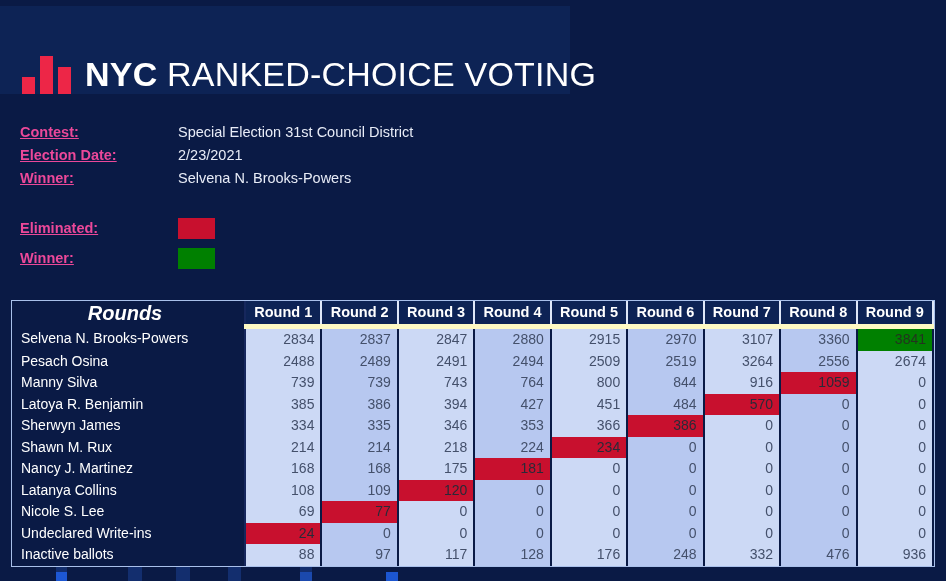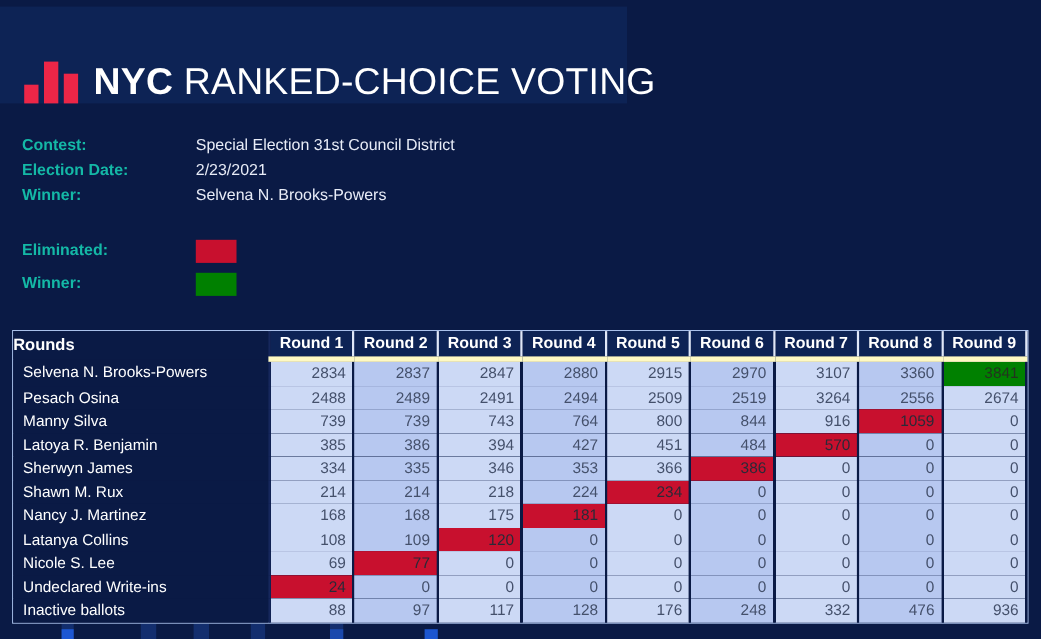--- a/index.html
+++ b/index.html
@@ -91,21 +91,22 @@
     font-size: 14.5px;
   }
   #meta .row {
     display: flex;
     align-items: center;
     height: 23px;
   }
   #meta .lbl {
     width: 158px;
     font-weight: bold;
-    color: #14b8a6;
+    color: #ec4899;
+    text-decoration: underline;
   }
   #meta .val {
     color: #e8ecf7;
     font-weight: normal;
   }
   #meta .spacer { height: 24px; }
   #meta .swatch {
     width: 37px;
     height: 21px;
     display: block;
@@ -140,24 +141,25 @@
   table#results th.namecell,
   table#results td.namecell {
     background: #0a1a45;
     color: #ffffff;
     text-align: left;
     width: 217px;
     padding-left: 9px;
     border-right: 2px solid #16275c;
   }
   table#results th.namecell {
-    text-align: left;
+    text-align: center;
     font-weight: bold;
-    font-size: 15px;
+    font-size: 20px;
     padding-left: 0;
+    font-style: italic;
   }
   
   table#results th.rh {
     background: #0d2355;
     color: #ffffff;
     font-weight: bold;
     font-size: 14.5px;
     text-align: center;
     border-left: 2px solid #dfe7f8;
     border-right: 2px solid #dfe7f8;

